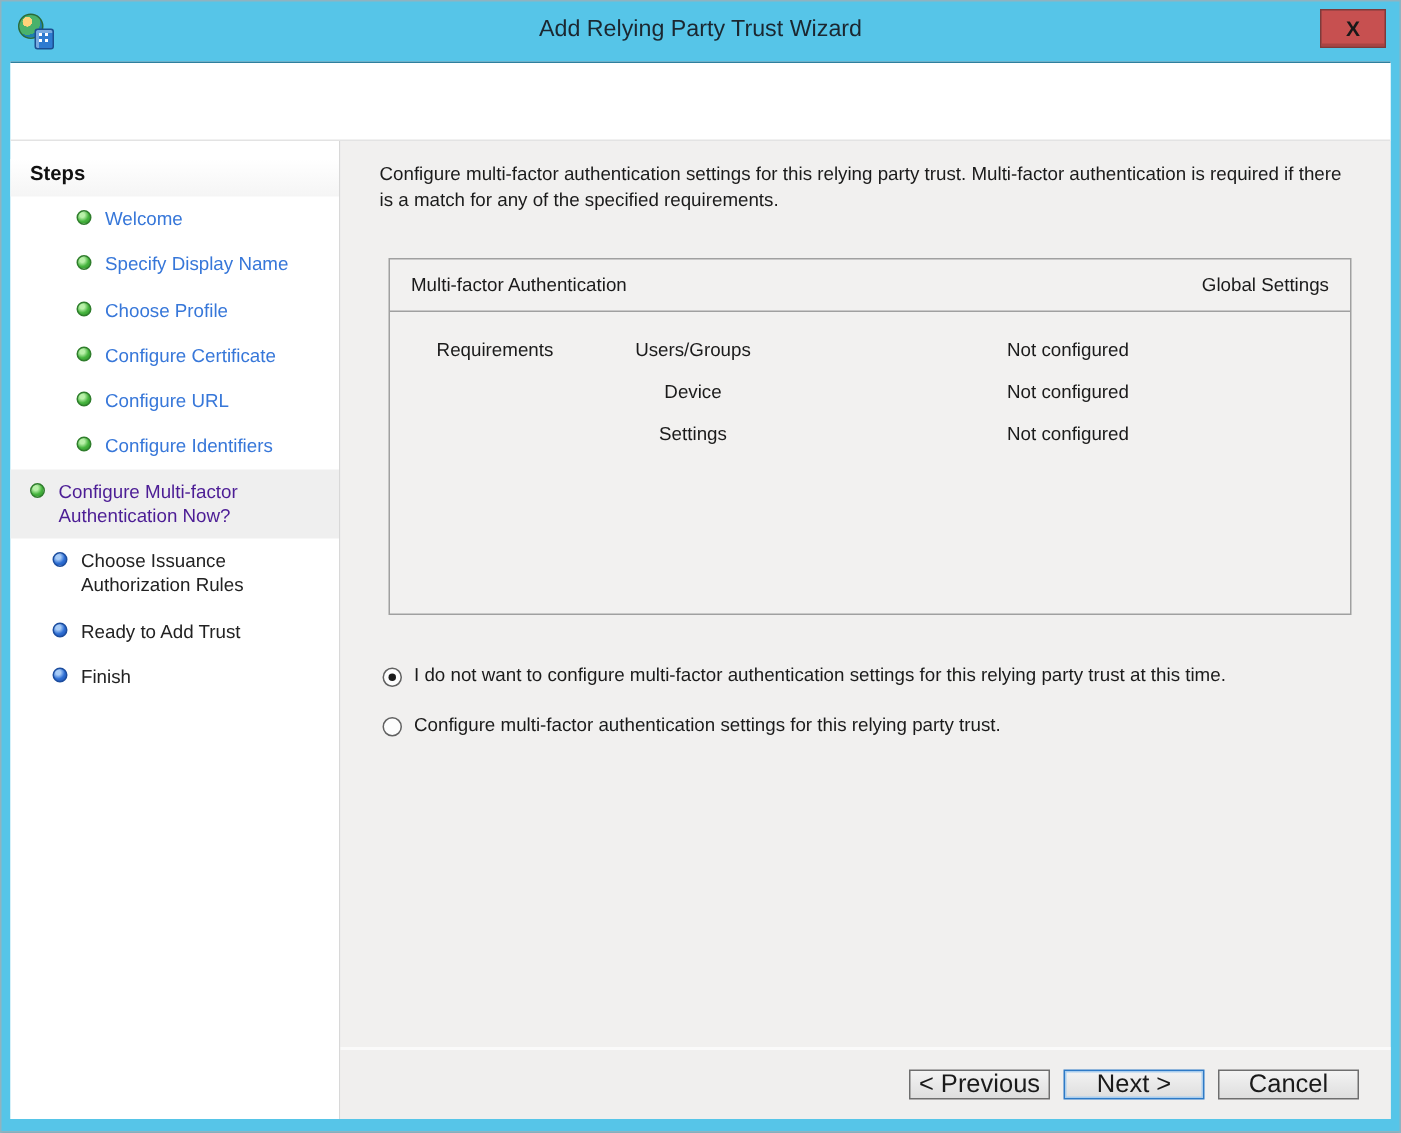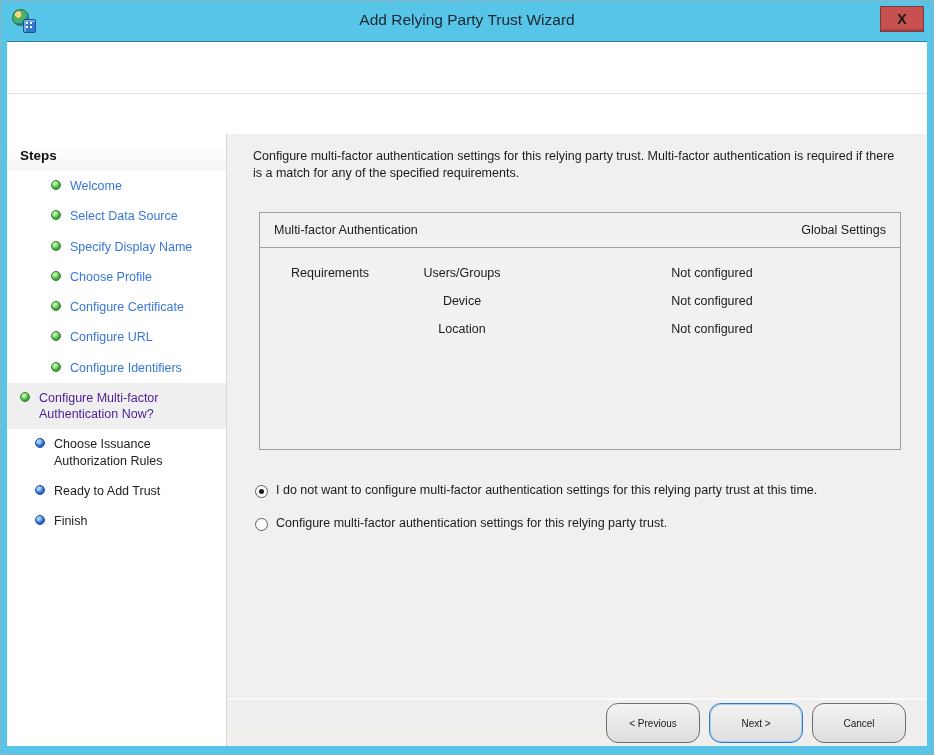--- a/index.html
+++ b/index.html
@@ -50,21 +50,20 @@
     background: #c75050; border: 1px solid #7e3a3a;
     color: #191919; font-weight: bold; font-size: 14px; text-transform: uppercase;
     display: flex; align-items: center; justify-content: center;
     cursor: pointer; box-shadow: inset 0 -2px 0 rgba(0,0,0,.15);
   }
   
   .win-body {
     position: absolute; left: 6px; right: 6px; top: 40px; bottom: 8px;
     background: #ffffff; display: flex; flex-direction: column;
     border-top: 1px solid #2e7f9e;
-    gap: 40px;
   }
   .header-band { height: 52px; background: #ffffff; border-bottom: 1px solid #e3e3e3; }
   .main-row { flex: 1; display: flex; min-height: 0; }
   
   .sidebar {
     width: 220px; background: #ffffff; border-right: 1px solid #d8d8d8;
     padding-top: 12px; flex-shrink: 0;
   }
   .steps-heading {
     font-size: 13.5px; font-weight: bold; color: #111;
@@ -133,24 +132,24 @@
     color: #4b4bdb; text-decoration: underline; cursor: pointer;
   }
   
   .button-bar {
     height: 48px; background: #f0efee;
     border-top: 2px solid #fafafa;
     display: flex; align-items: center; justify-content: flex-end;
     padding-right: 21px; gap: 9px;
   }
   .btn {
-    min-width: 94px; height: 40px; font-size: 10px; color: #1a1a1a;
+    min-width: 94px; height: 20px; font-size: 17px; color: #1a1a1a;
     font-family: "Liberation Sans", sans-serif;
     background: linear-gradient(#f3f3f3, #dedede);
-    border: 1px solid #6e6e6e; border-radius: 12px; cursor: pointer;
+    border: 1px solid #6e6e6e; border-radius: 0; cursor: pointer;
     display: inline-flex; align-items: center; justify-content: center;
   }
   .btn.focused {
     border: 1px solid #2e7ac6;
     box-shadow: inset 0 0 0 1px #a9cdee;
   }
 </style>
 </head>
 <body>
 
@@ -169,24 +168,20 @@
     <div class="header-band"></div>
 
     <div class="main-row">
 
       <div class="sidebar">
         <div class="steps-heading">Steps</div>
 
         <div class="step-item done">
           <span class="dot"></span>
           <span class="step-label">Welcome</span>
-        </div>
-        <div class="step-item done">
-          <span class="dot"></span>
-          <span class="step-label">Select Data Source</span>
         </div>
         <div class="step-item done">
           <span class="dot"></span>
           <span class="step-label">Specify Display Name</span>
         </div>
         <div class="step-item done">
           <span class="dot"></span>
           <span class="step-label">Choose Profile</span>
         </div>
         <div class="step-item done">
@@ -235,21 +230,21 @@
                 <span>Users/Groups</span>
                 <span>Not configured</span>
               </div>
               <div class="req-row">
                 <span></span>
                 <span>Device</span>
                 <span>Not configured</span>
               </div>
               <div class="req-row">
                 <span></span>
-                <span>Location</span>
+                <span>Settings</span>
                 <span>Not configured</span>
               </div>
             </div>
           </div>
 
           <div class="radio-group">
             <div class="radio-row selected">
               <span class="radio-circle"></span>
               <span class="radio-label">I do not want to configure multi-factor authentication settings for this relying party trust at this time.</span>
             </div>

